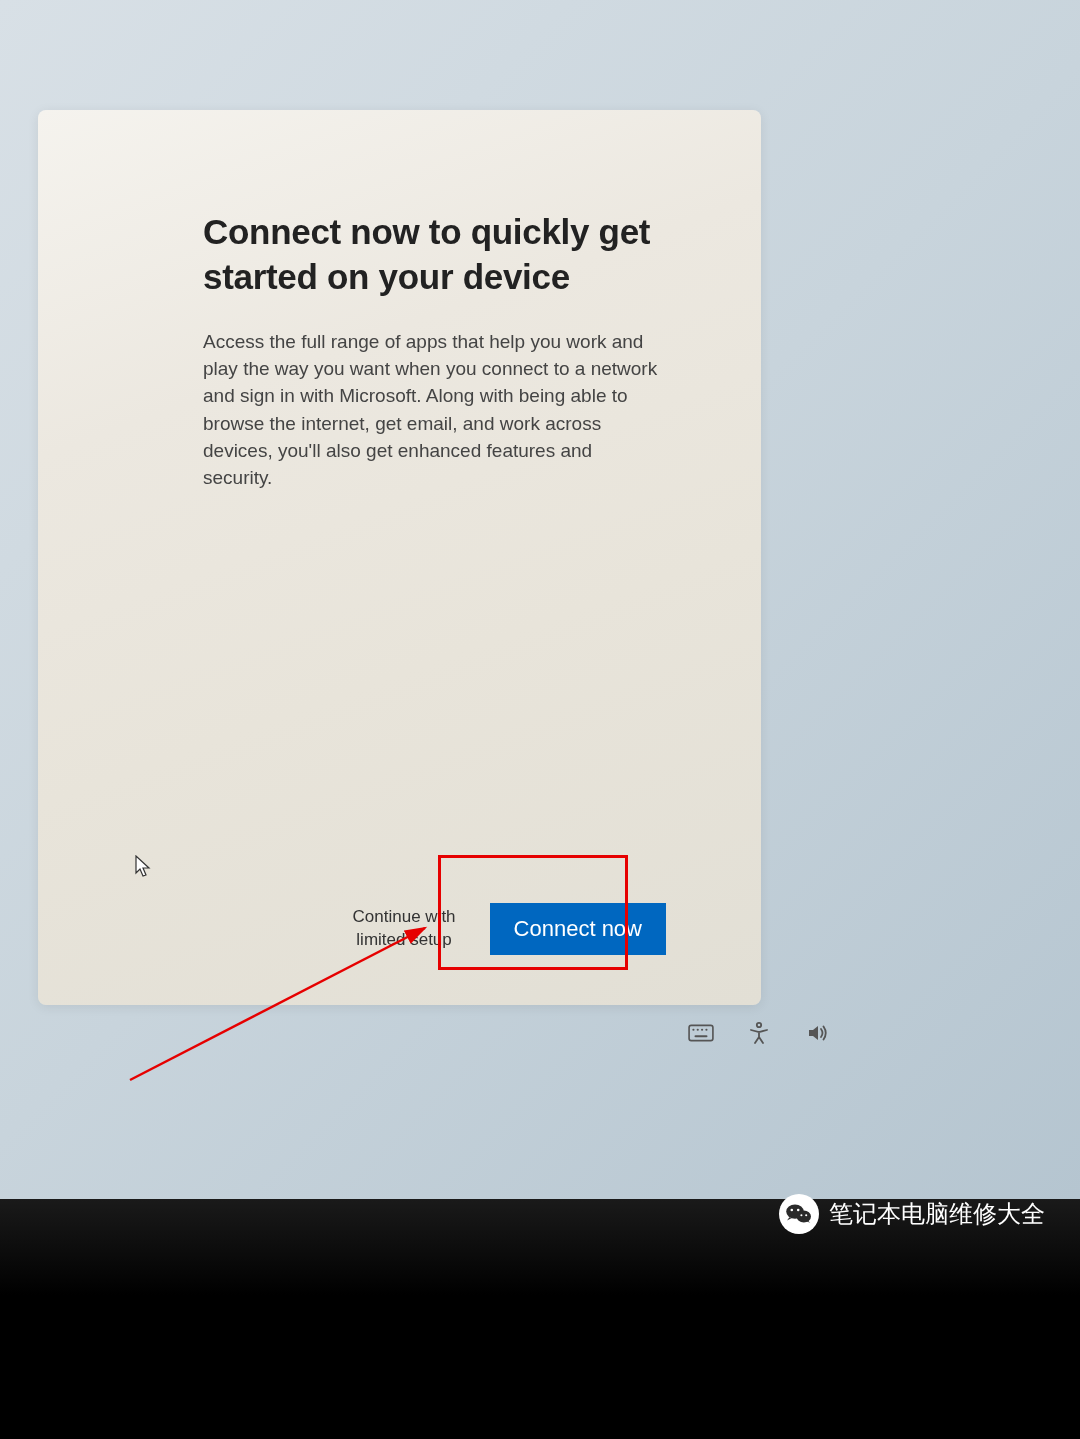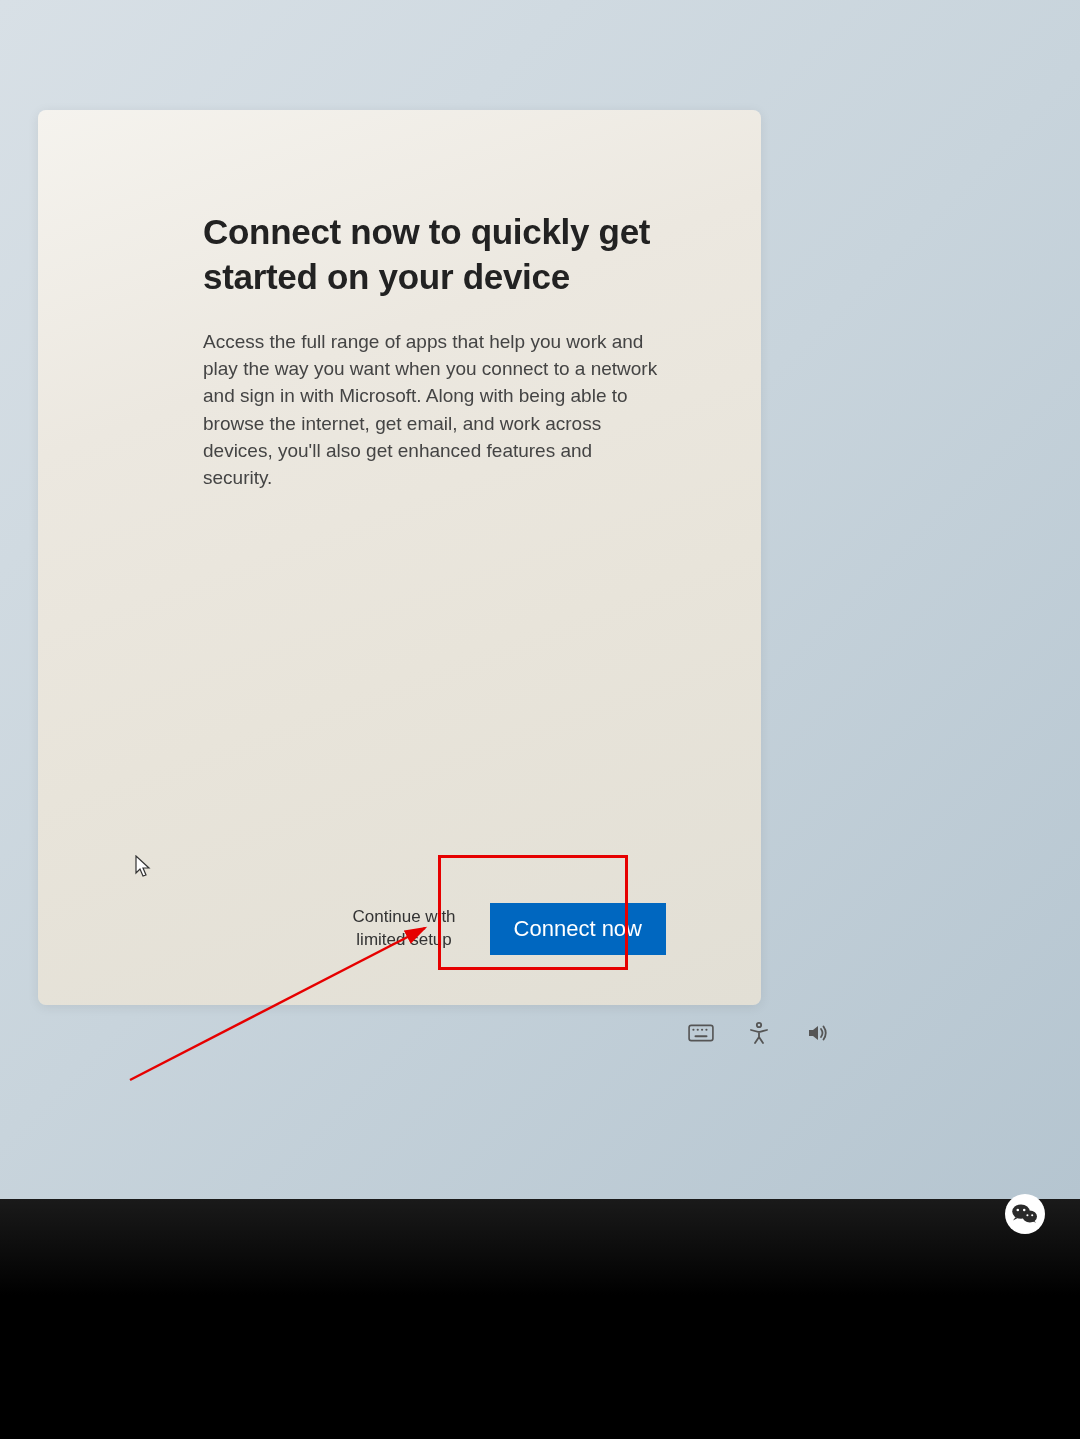--- a/index.html
+++ b/index.html
@@ -213,13 +213,14 @@
       <ellipse cx="15" cy="17" rx="11" ry="9" fill="#2a2a2a"></ellipse>
       <ellipse cx="26" cy="23" rx="9" ry="7.5" fill="#2a2a2a"></ellipse>
       <circle cx="11" cy="15" r="1.6" fill="#fff"></circle>
       <circle cx="19" cy="15" r="1.6" fill="#fff"></circle>
       <circle cx="23" cy="21.5" r="1.3" fill="#fff"></circle>
       <circle cx="29" cy="21.5" r="1.3" fill="#fff"></circle>
       <path d="M8 24 L5 28 L11 25" fill="#2a2a2a"></path>
       <path d="M31 28 L34 31 L29 29" fill="#2a2a2a"></path>
     </svg>
   </div>
+  <span>笔记本电脑维修大全</span>
 </div>
 
 </body></html>

